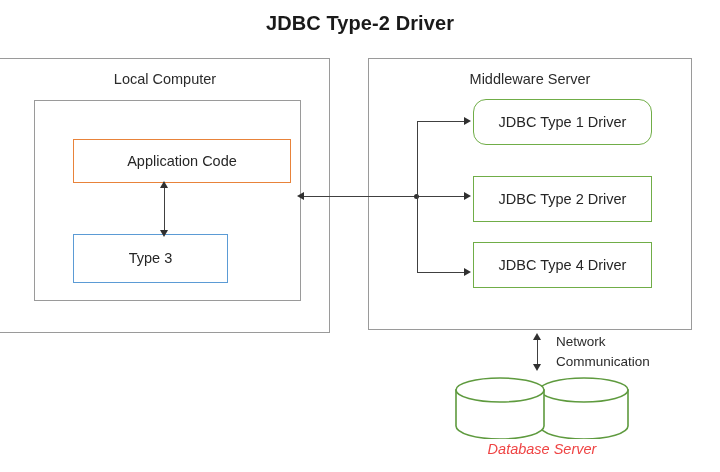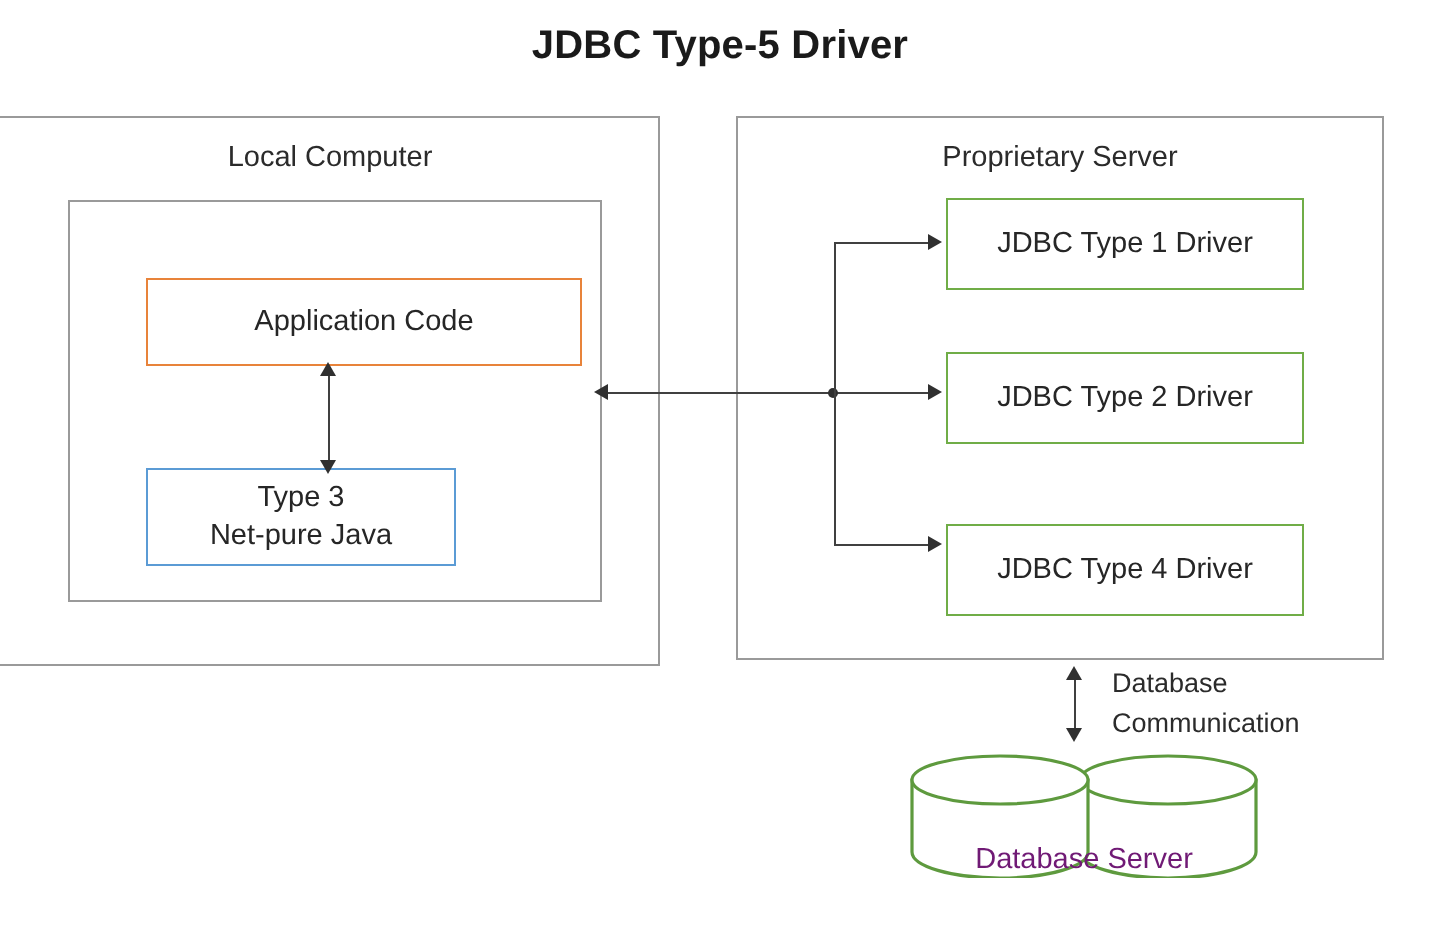--- a/index.html
+++ b/index.html
@@ -97,23 +97,23 @@
     width: 155px;
     height: 49px;
     border: 1.6px solid #5B9BD5;
   }
   .driver-box {
     left: 473px;
     width: 179px;
     height: 46px;
     border: 1.6px solid #70AD47;
   }
-  #driver-box-0 { top: 99px; }
+  #driver-box-0 { top: 99px; border-radius: 13px; }
   #driver-box-1 { top: 176px; align-items: center; }
-  #driver-box-2 { top: 262px; }
+  #driver-box-2 { top: 242px; }
 
   
   .hline { background: #404040; height: 1.4px; }
   .vline { background: #404040; width: 1.4px; }
   .dot {
     width: 5px; height: 5px;
     background: #303030;
     border-radius: 50%;
   }
 
@@ -159,56 +159,56 @@
     left: 556px;
     top: 332px;
     width: 170px;
     text-align: left;
   }
 
   
   #db-graphic { left: 452px; top: 377px; width: 180px; height: 62px; }
   #db-caption {
     left: 432px;
-    top: 422px;
+    top: 441px;
     width: 220px;
     text-align: center;
     font-size: 14.5px;
-    color: #701a75;
+    color: #ef4444;
+    font-style: italic;
   }
 </style>
 </head>
 <body>
 
 <div id="canvas">
 
-  <div class="abs" id="title">JDBC Type-5 Driver</div>
+  <div class="abs" id="title">JDBC Type-2 Driver</div>
 
   <div class="abs panel" id="local-panel">
     <div class="panel-title">Local Computer</div>
     <div class="abs" id="local-inner"></div>
   </div>
 
   <div class="abs compbox" id="app-code-box">
     <span>Application Code</span>
   </div>
 
   <div class="abs compbox" id="type3-box">
     <span>
       <span>Type 3</span><br>
-      <span>Net-pure Java</span>
     </span>
   </div>
 
   <div class="abs vline" style="left:163.5px; top:185px; height:47px;"></div>
   <div class="abs arrow-up" style="left:160px; top:181px;"></div>
   <div class="abs arrow-down" style="left:160px; top:230px;"></div>
 
   <div class="abs panel" id="middleware-panel">
-    <div class="panel-title">Proprietary Server</div>
+    <div class="panel-title">Middleware Server</div>
   </div>
 
   <div class="abs compbox driver-box" id="driver-box-0">
     <span>JDBC Type 1 Driver</span>
   </div>
   <div class="abs compbox driver-box" id="driver-box-1">
     <span>JDBC Type 2 Driver</span>
   </div>
   <div class="abs compbox driver-box" id="driver-box-2">
     <span>JDBC Type 4 Driver</span>
@@ -225,21 +225,21 @@
   <div class="abs vline" style="left:416.5px; top:121px; height:75px;"></div>
   <div class="abs hline" style="left:416.5px; top:120.5px; width:48px;"></div>
   <div class="abs arrow-right" style="left:464px; top:117px;"></div>
 
   <div class="abs vline" style="left:416.5px; top:195px; height:77px;"></div>
   <div class="abs hline" style="left:416.5px; top:271.5px; width:48px;"></div>
   <div class="abs arrow-right" style="left:464px; top:268px;"></div>
 
 
   <div class="abs bottom-label" id="network-label">
-    <span>Database</span><br>
+    <span>Network</span><br>
     <span>Communication</span>
   </div>
 
   <div class="abs vline" style="left:536.5px; top:337px; height:29px;"></div>
   <div class="abs arrow-up" style="left:533px; top:333px;"></div>
   <div class="abs arrow-down" style="left:533px; top:364px;"></div>
 
   <div class="abs" id="db-graphic">
     <svg width="180" height="62" viewBox="0 0 180 62" xmlns="http://www.w3.org/2000/svg">
       <g fill="#ffffff" stroke="#5E9A3E" stroke-width="1.6">

